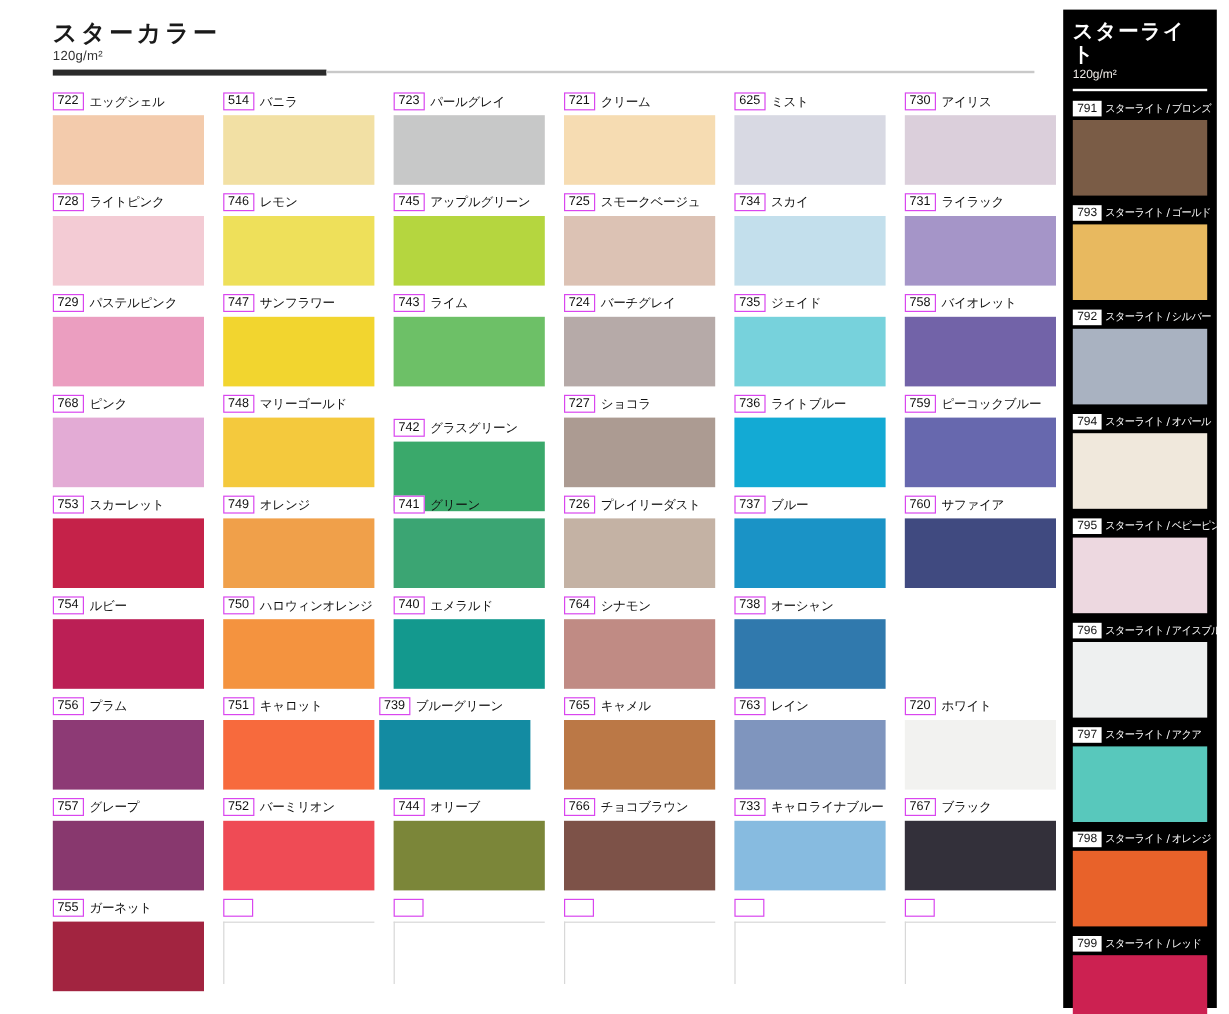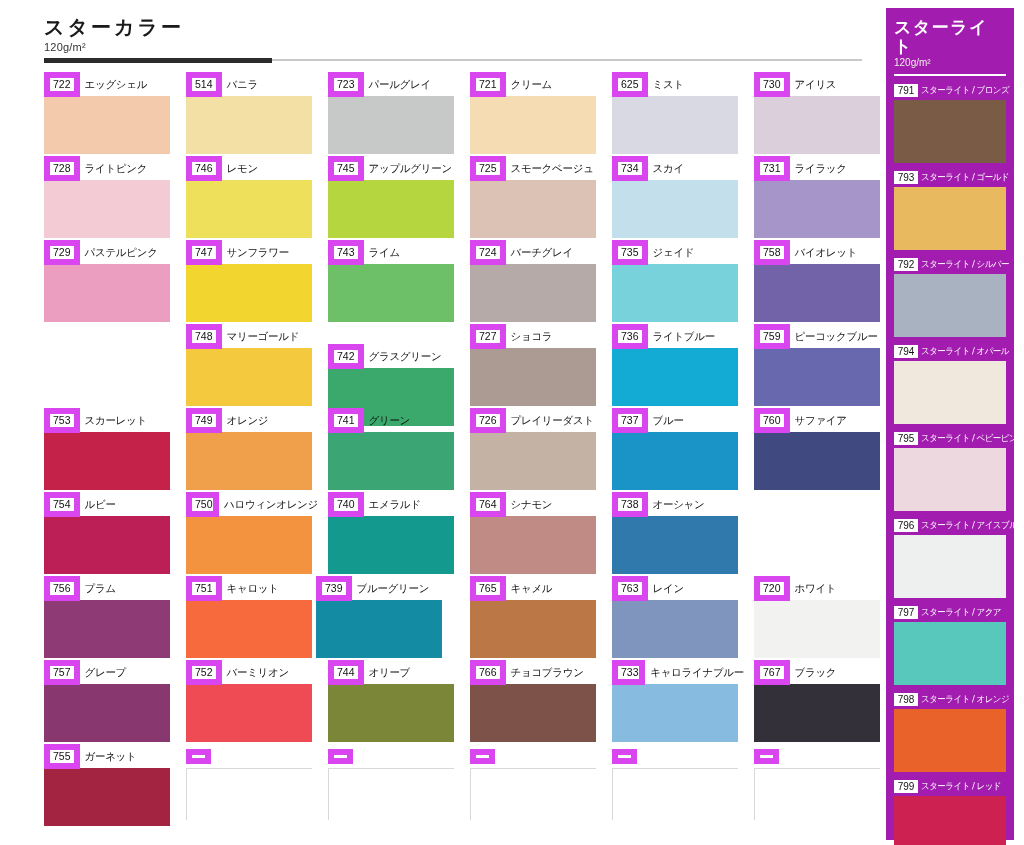--- a/index.html
+++ b/index.html
@@ -81,21 +81,21 @@
   }
   .sc-cell .lbl {
     display: flex;
     align-items: center;
     height: 17px;
     gap: 5px;
     white-space: nowrap;
   }
   .sc-code {
     display: inline-block;
-    border: 6px solid #d946ef;
+    border: 1px solid #d946ef;
     background: #fff;
     font-size: 10.5px;
     line-height: 13px;
     padding: 0 3px;
     color: #111;
     min-width: 25px;
     text-align: center;
     font-family: "Liberation Sans", sans-serif;
   }
   .sc-code.empty { min-width: 25px; height: 15px; }
@@ -117,21 +117,21 @@
     border-top: 1px solid #d8d8d8;
     width: 126px;
     height: 52px;
   }
 
   
   #starlight-panel {
     position: absolute;
     left: 886px; top: 8px;
     width: 128px; height: 832px;
-    background: #a21caf;
+    background: #000000;
   }
   .sl-header {
     padding: 10px 8px 0 8px;
   }
   .sl-title {
     font-size: 17px;
     font-weight: bold;
     color: #ffffff;
     letter-spacing: 1.5px;
     line-height: 1.1;
@@ -325,20 +325,27 @@
           </div>
           <div class="sc-cell" style="left: 710px;">
             <div class="lbl">
               <span class="sc-code">758</span>
               <span class="sc-name">バイオレット</span>
             </div>
             <div class="sc-chip" style="background: rgb(114, 99, 168);"></div>
           </div>
         </div>
         <div class="sc-row">
+          <div class="sc-cell" style="left: 0px;">
+            <div class="lbl">
+              <span class="sc-code">768</span>
+              <span class="sc-name">ピンク</span>
+            </div>
+            <div class="sc-chip" style="background: rgb(227, 171, 213);"></div>
+          </div>
           <div class="sc-cell" style="left: 142px;">
             <div class="lbl">
               <span class="sc-code">748</span>
               <span class="sc-name">マリーゴールド</span>
             </div>
             <div class="sc-chip" style="background: rgb(244, 201, 61);"></div>
           </div>
           <div class="sc-cell" style="left: 284px; margin-top: 20px;">
             <div class="lbl">
               <span class="sc-code">742</span>

